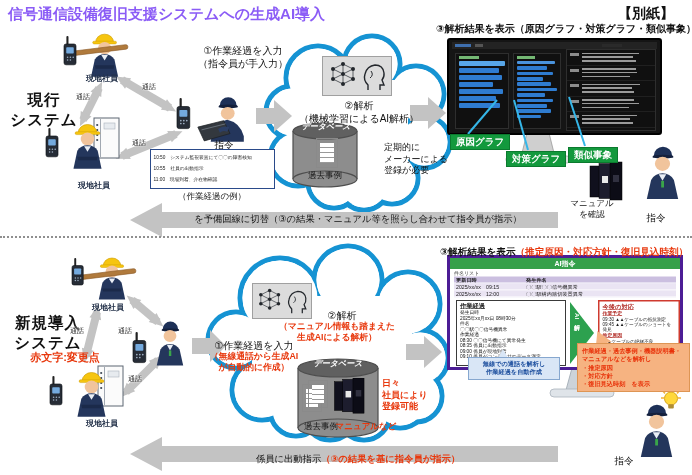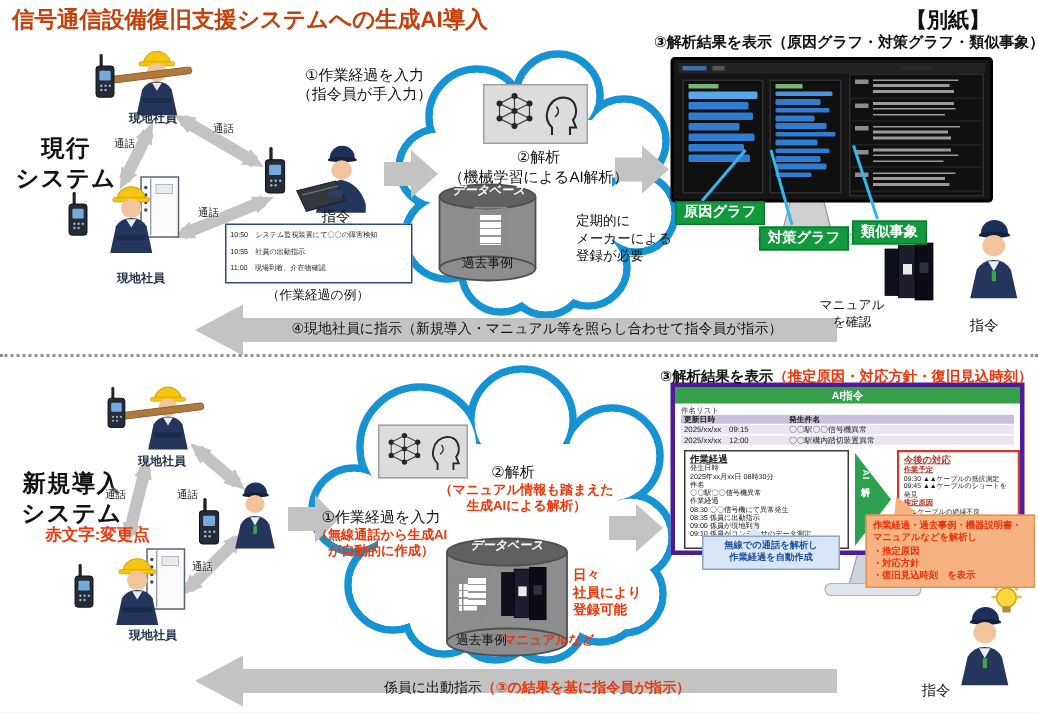--- a/index.html
+++ b/index.html
@@ -4,22 +4,22 @@
 <style>
 *{box-sizing:border-box;margin:0;padding:0}
 body{background:#e8e8e8;font-family:"Liberation Sans","DejaVu Sans",sans-serif}
 #stage{position:relative;width:692px;height:475px;background:#fff;overflow:hidden;margin:0 auto}
 svg.layer{position:absolute;left:0;top:0}
 #fg-svg{z-index:40;pointer-events:none}
 .t{position:absolute;white-space:pre-line;color:#111;line-height:1.3;z-index:12}
 .c{text-align:center}
 .b{font-weight:bold}
 .red{color:#e8380d}
-#page-title{left:8px;top:4px;width:420px;font-size:15px;font-weight:bold;color:#c2410c}
-#page-tag{left:604px;top:4px;width:84px;font-size:14px;font-weight:bold;text-align:left}
+#page-title{left:8px;top:4px;width:420px;font-size:15px;font-weight:bold;color:#8b5cf6}
+#page-tag{left:604px;top:4px;width:84px;font-size:14px;font-weight:bold;text-align:center}
 #sep{position:absolute;left:0;top:236px;width:692px;border-top:2px dotted #8f8f8f;z-index:5}
 .seclabel{font-size:15.5px;font-weight:600;letter-spacing:1px}
 .worker-label{font-size:8px;color:#24324a;font-weight:600}
 .call{font-size:7px;color:#222;text-shadow:0 0 2px #fff,0 0 2px #fff;z-index:14}
 #log-box{position:absolute;left:150px;top:149px;width:125px;height:40px;border:1.5px solid #2a4a8a;background:#fff;z-index:13;overflow:hidden}
 .lb-inner{position:absolute;left:0;top:0;width:244px;transform:scale(.5);transform-origin:0 0;font-size:9.5px;line-height:22px;padding:3px 5px;white-space:nowrap;color:#222}
 .ai-chip{position:absolute;background:#dcdcdc;border:1px solid #a0a0a0;display:flex;align-items:center;justify-content:center;z-index:11}
 .dbtitle{color:#fff;font-style:italic;font-weight:bold;font-size:8px;z-index:13}
 .doc{position:absolute;background-color:#fff;border:1px solid #8a8a8a;background-image:repeating-linear-gradient(to bottom,#fff 0 4px,#999 4px 5px);background-origin:content-box;background-clip:content-box;padding:4px 3px;z-index:12}
 .gtag{position:absolute;background:#13993d;border:1px solid #0b7a2e;color:#fff;font-size:9.5px;font-weight:bold;padding:1px 5px;line-height:1.25;z-index:42;white-space:nowrap}
@@ -372,46 +372,46 @@
           <div class="tl" style="width:70%"></div>
           <div class="tl" style="width:74%"></div>
         </div>
   </div>
 </div>
 
 <div class="gtag" style="left:450px;top:134px">原因グラフ</div>
 <div class="gtag" style="left:506px;top:151px">対策グラフ</div>
 <div class="gtag" style="left:568px;top:147px">類似事象</div>
 
-<div class="t c" style="left:536px;top:198px;width:64px;font-size:8.5px">マニュアル
+<div class="t c" style="left:560px;top:198px;width:64px;font-size:8.5px">マニュアル
 を確認</div>
 <div class="t c" style="left:632px;top:212px;width:48px;font-size:9.5px">指令</div>
 
-<div class="t c" style="left:162px;top:213px;width:392px;font-size:9.3px">④現地社員に指示（新規導入・マニュアル等を照らし合わせて指令員が指示）</div>
+<div class="t c" style="left:162px;top:213px;width:392px;font-size:9.3px">を予備回線に切替（③の結果・マニュアル等を照らし合わせて指令員が指示）</div>
 
 <div class="t seclabel c" style="left:0px;top:313px;width:96px">新規導入
 システム</div>
 <div class="t b red c" style="left:19px;top:350px;width:92px;font-size:11px">赤文字:変更点</div>
 <div class="t worker-label c" style="left:76px;top:303px;width:64px">現地社員</div>
 <div class="t worker-label c" style="left:70px;top:419px;width:64px">現地社員</div>
 <div class="t call" style="left:70px;top:326px">通話</div>
 <div class="t call" style="left:118px;top:326px">通話</div>
 <div class="t call" style="left:128px;top:374px">通話</div>
 
 <div class="t c" style="left:198px;top:339px;width:112px;font-size:10px">①作業経過を入力</div>
 <div class="t b red c" style="left:192px;top:351px;width:124px;font-size:8.8px">（無線通話から生成AI
 が自動的に作成）</div>
 
 <div class="ai-chip" style="left:252px;top:283px;width:60px;height:36px">
   <svg width="54" height="30" viewBox="0 0 60 34">
         <use href="#g-ai-icon" xlink:href="#g-ai-icon"></use>
       </svg>
 </div>
 <div class="t c" style="left:312px;top:309px;width:60px;font-size:10px">②解析</div>
-<div class="t b red c" style="left:276px;top:321px;width:150px;font-size:8.8px">（マニュアル情報も踏まえた
+<div class="t b red c" style="left:262px;top:321px;width:150px;font-size:8.8px">（マニュアル情報も踏まえた
 生成AIによる解析）</div>
 
 <div class="t c dbtitle" style="left:300px;top:359px;width:76px">データベース</div>
 <div class="doc" style="left:302px;top:384px;width:20px;height:28px"></div>
 <div class="doc" style="left:308px;top:380px;width:20px;height:28px"></div>
 <svg class="layer" style="left:334px;top:378px;z-index:12" width="34" height="38" viewBox="0 0 34 39">
       <use href="#g-books" xlink:href="#g-books" transform="scale(0.95)"></use>
     </svg>
 <div class="t c" style="left:292px;top:421px;width:58px;font-size:8.5px;z-index:13">過去事例</div>
 <div class="t b red c" style="left:330px;top:421px;width:72px;font-size:8.5px;z-index:13">マニュアルなど</div>

